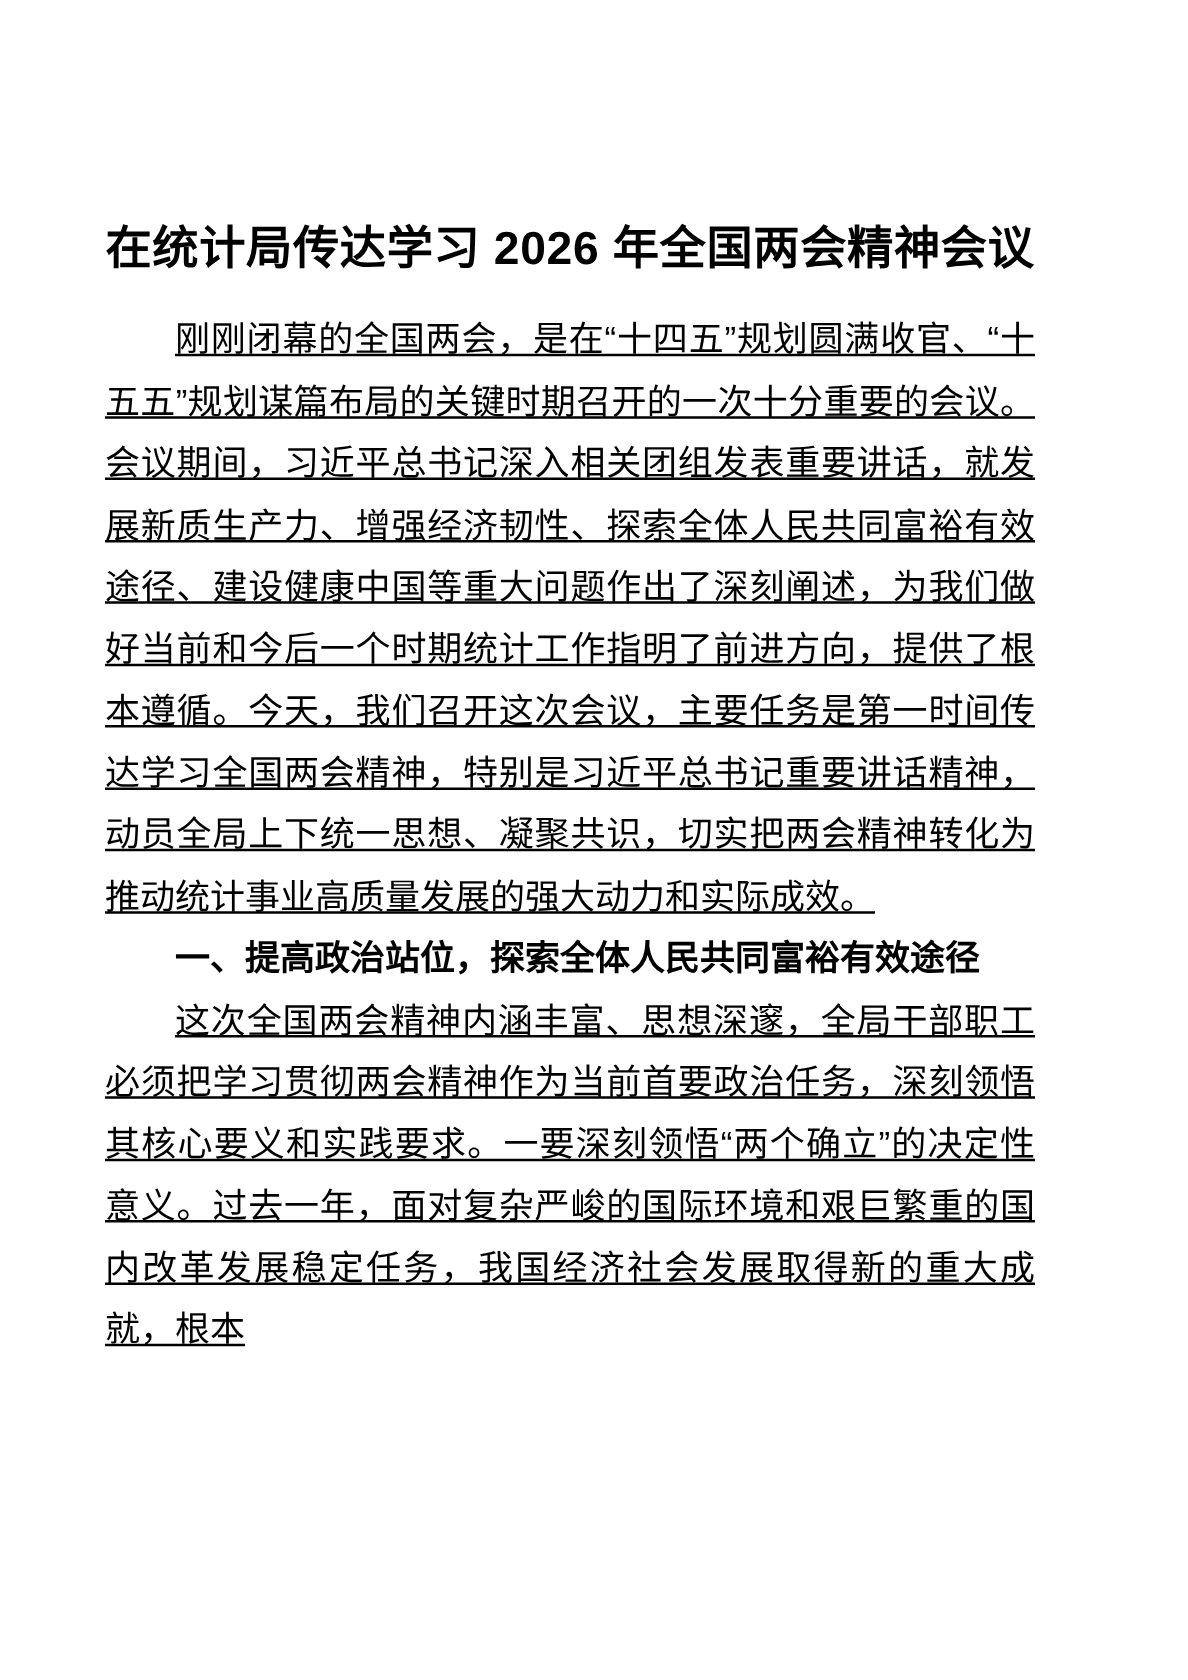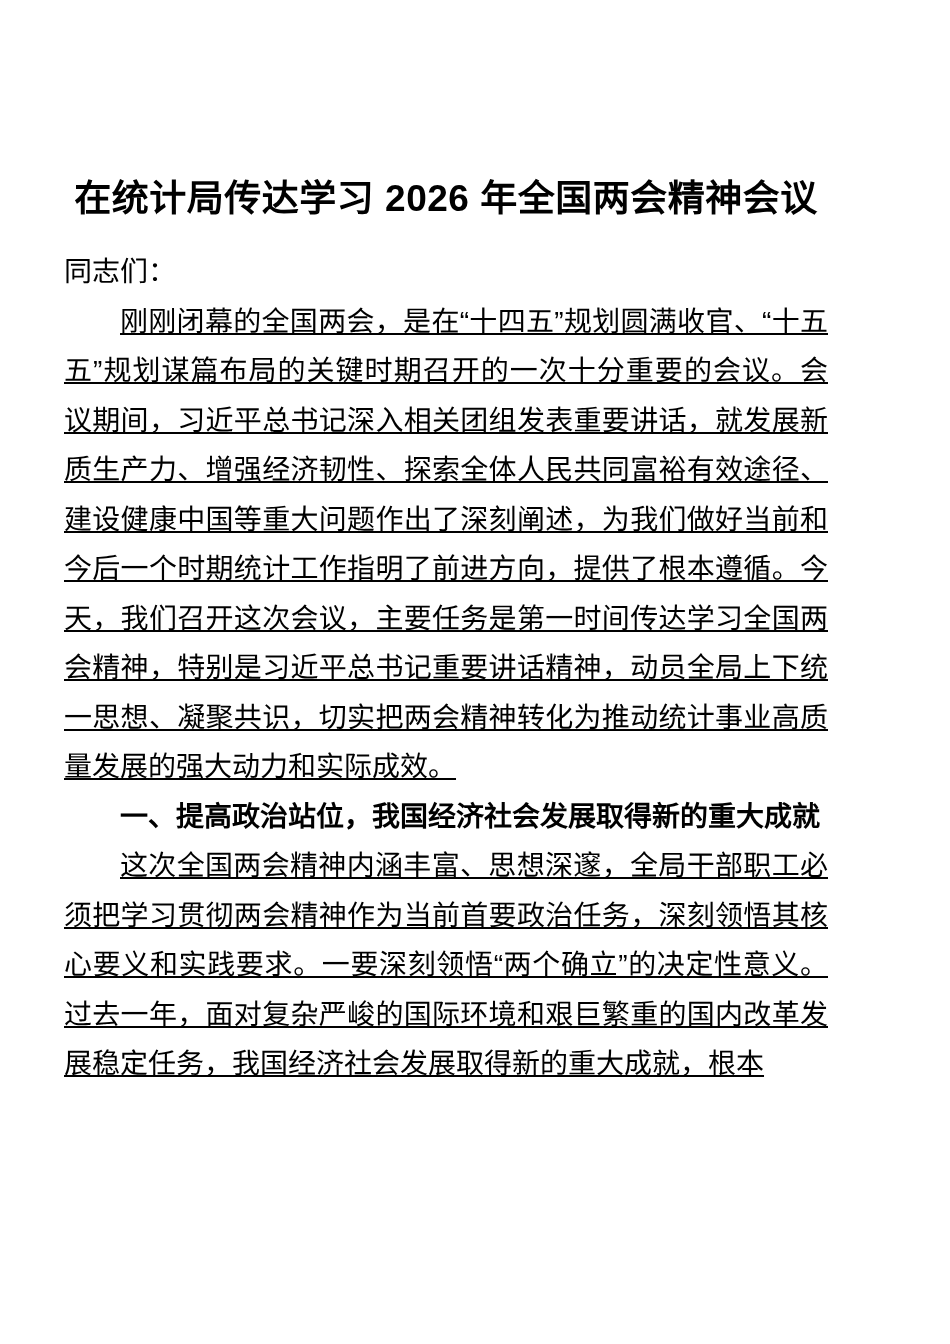--- a/index.html
+++ b/index.html
@@ -8,21 +8,21 @@
     padding: 0;
     background: #ffffff;
   }
   .page {
     position: relative;
     width: 950px;
     height: 1344px;
     margin: 0 auto;
     background: #ffffff;
     box-sizing: border-box;
-    padding: 170px 122px 0 64px;
+    padding: 170px 122px 0 84px;
     overflow: hidden;
     font-family: "Liberation Sans", "DejaVu Sans", sans-serif;
     color: #000000;
   }
   .doc-title {
     margin: 0;
     font-size: 37px;
     font-weight: 700;
     line-height: 58px;
     text-align: center;
@@ -57,22 +57,21 @@
 </head>
 <body>
 
 <div class="page">
 
   <h1 class="doc-title">
     <span class="title-line">在统计局传达学习 2026 年全国两会精神会议</span>
   </h1>
 
   <div class="doc-body">
-    <p class="salutation">同志们：</p>
 
     <p class="para">刚刚闭幕的全国两会，是在“十四五”规划圆满收官、“十五五”规划谋篇布局的关键时期召开的一次十分重要的会议。会议期间，习近平总书记深入相关团组发表重要讲话，就发展新质生产力、增强经济韧性、探索全体人民共同富裕有效途径、建设健康中国等重大问题作出了深刻阐述，为我们做好当前和今后一个时期统计工作指明了前进方向，提供了根本遵循。今天，我们召开这次会议，主要任务是第一时间传达学习全国两会精神，特别是习近平总书记重要讲话精神，动员全局上下统一思想、凝聚共识，切实把两会精神转化为推动统计事业高质量发展的强大动力和实际成效。</p>
 
-    <p class="section-heading">一、提高政治站位，我国经济社会发展取得新的重大成就</p>
+    <p class="section-heading">一、提高政治站位，探索全体人民共同富裕有效途径</p>
 
     <p class="para">这次全国两会精神内涵丰富、思想深邃，全局干部职工必须把学习贯彻两会精神作为当前首要政治任务，深刻领悟其核心要义和实践要求。一要深刻领悟“两个确立”的决定性意义。过去一年，面对复杂严峻的国际环境和艰巨繁重的国内改革发展稳定任务，我国经济社会发展取得新的重大成就，根本</p>
   </div>
 
 </div>
 
 </body></html>

